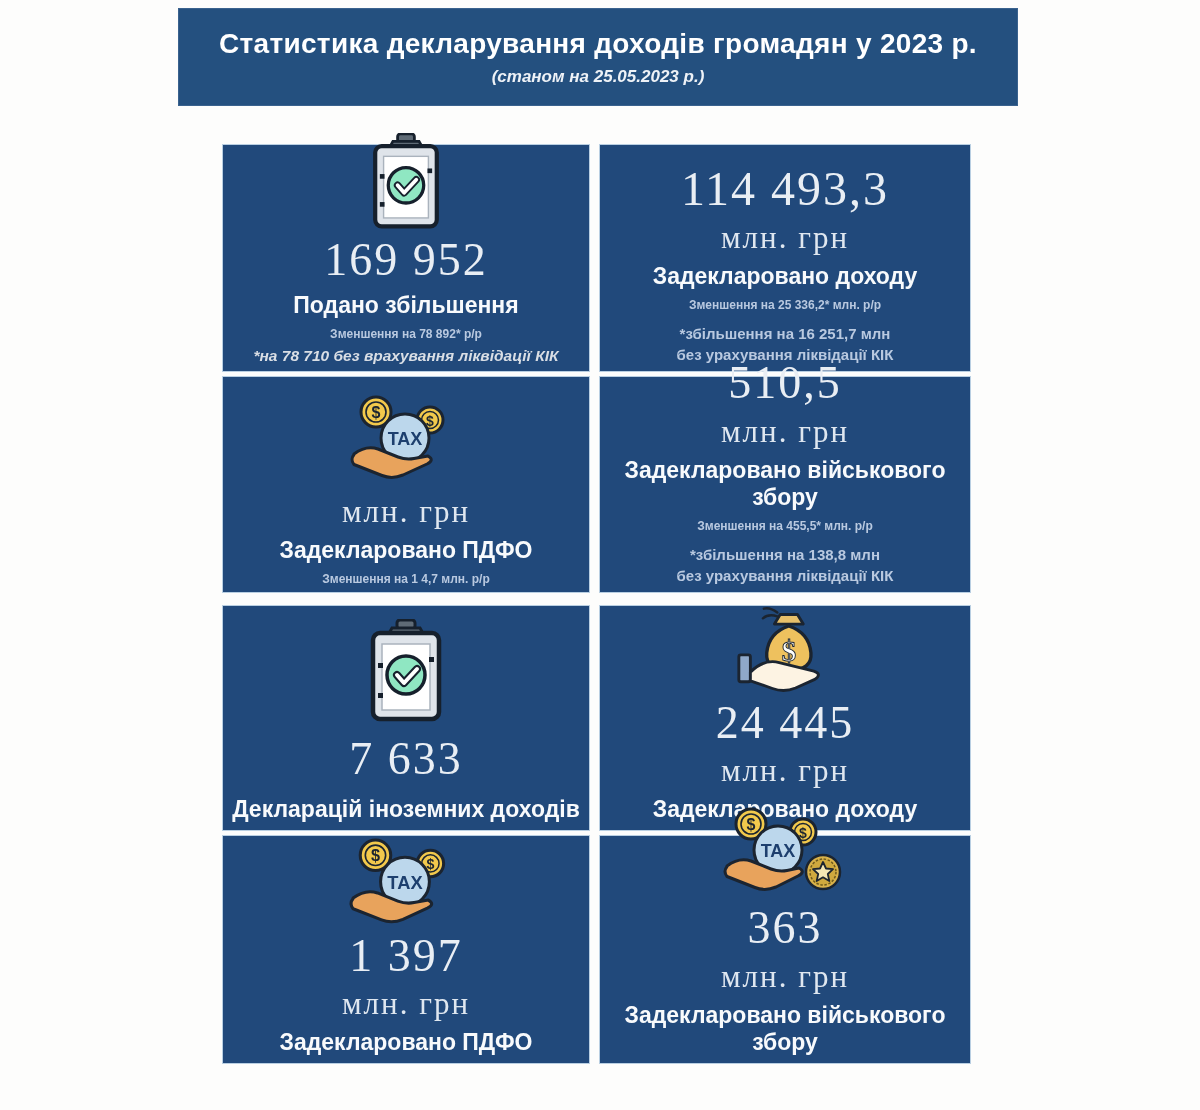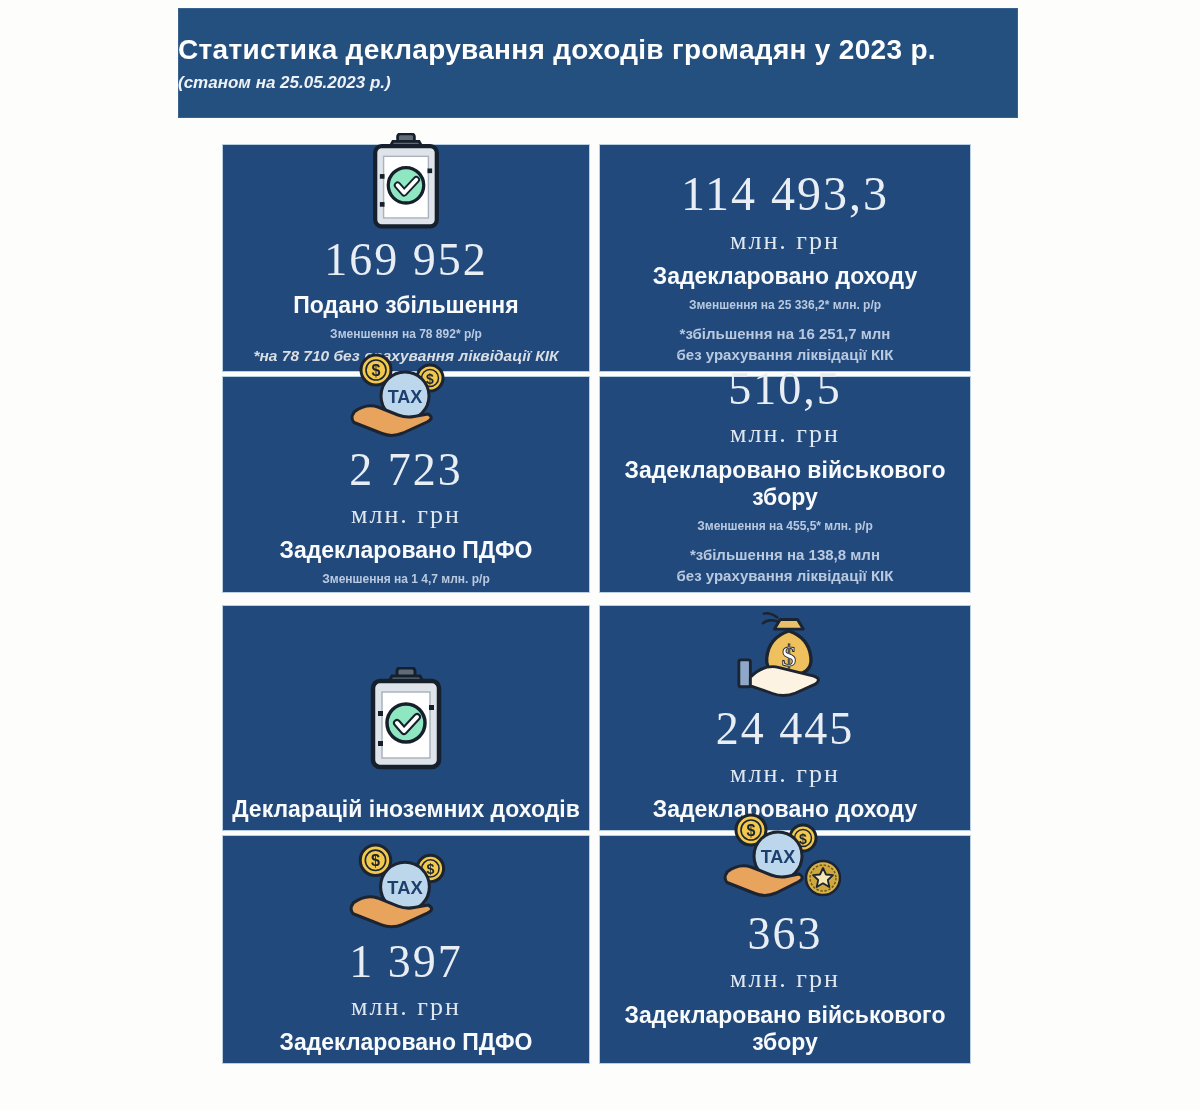--- a/index.html
+++ b/index.html
@@ -4,24 +4,24 @@
 <style>
   html,body{margin:0;padding:0;}
   body{
     width:1200px;height:1110px;
     background:#fdfdfc;
     font-family:"Liberation Sans", sans-serif;
     position:relative;
     overflow:hidden;
   }
   .banner{
-    position:absolute;left:178px;top:8px;width:840px;height:110px;
+    position:absolute;left:178px;top:8px;width:840px;height:98px;
     background:#24507f;
     color:#ffffff;
-    display:flex;flex-direction:column;align-items:flex-start;justify-content:center;
+    display:flex;flex-direction:column;align-items:center;justify-content:center;
     box-shadow:0 0 0 1px #3a628e inset;
   }
   .banner .title{font-size:28px;font-weight:bold;letter-spacing:.3px;}
   .banner .subtitle{font-size:17px;font-style:italic;font-weight:600;margin-top:7px;color:#eef2f7;}
 
   .grid{position:absolute;left:222px;top:144px;width:749px;}
   .group{display:grid;grid-template-columns:368px 372px;column-gap:9px;row-gap:4px;}
   .group2{margin-top:12px;}
 
   .card{
@@ -37,21 +37,21 @@
   .h-r3{height:226px;}
   .h-r4{height:229px;}
 
   .value{
     font-family:"Liberation Serif", serif;
     font-size:46px;color:#e9eef4;line-height:1.05;letter-spacing:2px;
   }
   .value-xl{font-size:48px;}
   .unit{
     font-family:"Liberation Serif", serif;
-    font-size:26px;color:#dfe7f0;line-height:1.1;margin-top:7px;letter-spacing:2px;
+    font-size:31px;color:#dfe7f0;line-height:1.1;margin-top:7px;letter-spacing:2px;
   }
   .label{font-size:23px;font-weight:bold;color:#f8fafc;margin-top:8px;line-height:1.2;}
   .sub{font-size:12px;font-weight:bold;color:#b9c9e0;margin-top:7px;}
   .footnote{font-size:15px;font-weight:bold;color:#b9c9e0;margin-top:11px;line-height:1.4;}
   .footnote-italic{font-size:15.5px;font-style:italic;font-weight:bold;color:#d9dee5;margin-top:6px;}
   .icon{margin-bottom:6px;line-height:0;}
 </style>
 </head>
 <body>
 
@@ -103,21 +103,20 @@
     <circle cx="28" cy="18" r="10" fill="none" stroke="#1b2430" stroke-width="1.6"></circle>
     <text x="28" y="24" text-anchor="middle" font-size="16" font-weight="bold" fill="#1b2430" font-family="Liberation Sans, sans-serif">$</text>
     <circle cx="82" cy="26" r="13" fill="#f2c94c" stroke="#1b2430" stroke-width="3"></circle>
     <circle cx="82" cy="26" r="8.5" fill="none" stroke="#1b2430" stroke-width="1.5"></circle>
     <text x="82" y="31.5" text-anchor="middle" font-size="14" font-weight="bold" fill="#1b2430" font-family="Liberation Sans, sans-serif">$</text>
     <circle cx="57" cy="44" r="24" fill="#bcd7ec" stroke="#1b2430" stroke-width="3"></circle>
     <text x="57" y="51" text-anchor="middle" font-size="18" font-weight="bold" fill="#1d3f6e" font-family="Liberation Sans, sans-serif">TAX</text>
     <path d="M6 60 q12 -9 24 -5 l20 8 q8 3 16 1.5 l14 -2.5 q7 4 -1 8 l-24 11 q-11 4.5 -21 .5 l-28 -11 q-4 -5 0 -10 z" fill="#e8a35c" stroke="#1b2430" stroke-width="3" stroke-linejoin="round"></path>
   </svg>
 </div>
-      <div class="value">2 723</div>
       <div class="unit">млн. грн</div>
       <div class="label">Задекларовано ПДФО</div>
       <div class="sub">Зменшення на 1 4,7 млн. р/р</div>
     </div>
 
     <div class="card h-r2">
       <div class="value">510,5</div>
       <div class="unit">млн. грн</div>
       <div class="label">Задекларовано військового збору</div>
       <div class="sub">Зменшення на 455,5* млн. р/р</div>
@@ -139,20 +138,21 @@
     <rect x="12" y="14" width="66" height="86" rx="7" fill="#dfe4ea" stroke="#16202c" stroke-width="4.5"></rect>
     <rect x="21" y="25" width="48" height="66" fill="#ffffff" stroke="#aab3bd" stroke-width="1.5"></rect>
     <rect x="17" y="44" width="5" height="5" fill="#16202c"></rect>
     <rect x="17" y="74" width="5" height="5" fill="#16202c"></rect>
     <rect x="68" y="38" width="5" height="5" fill="#16202c"></rect>
     <circle cx="45" cy="56" r="19" fill="#8fe7c2" stroke="#16202c" stroke-width="3.5"></circle>
     <path d="M36 56 l7 8 l13 -14" fill="none" stroke="#16202c" stroke-width="8" stroke-linecap="round" stroke-linejoin="round"></path>
     <path d="M36 56 l7 8 l13 -14" fill="none" stroke="#ffffff" stroke-width="4" stroke-linecap="round" stroke-linejoin="round"></path>
   </svg>
 </div>
+      <div class="value">7 633</div>
       <div class="label" style="margin-top:13px;">Декларацій іноземних доходів</div>
     </div>
 
     <div class="card h-r3">
       <div class="icon" style="width:100px;">
   <svg viewBox="0 0 104 96" xmlns="http://www.w3.org/2000/svg">
     <path d="M47 14 l18 0 6 10 -30 0 z" fill="#e8c06a" stroke="#1b2430" stroke-width="3" stroke-linejoin="round"></path>
     <path d="M44 12 q-8 -6 -14 -4 m14 8 q-9 -3 -15 2" fill="none" stroke="#1b2430" stroke-width="2.5" stroke-linecap="round"></path>
     <path d="M56 26 q-21 7 -23 28 q-1.5 18 23 18 q24.5 0 23 -18 q-2 -21 -23 -28 z" fill="#eec15e" stroke="#1b2430" stroke-width="3.5"></path>
     <text x="56" y="62" text-anchor="middle" font-size="30" font-weight="bold" fill="#ffffff" stroke="#1b2430" stroke-width="1" font-family="Liberation Serif, serif">$</text>

